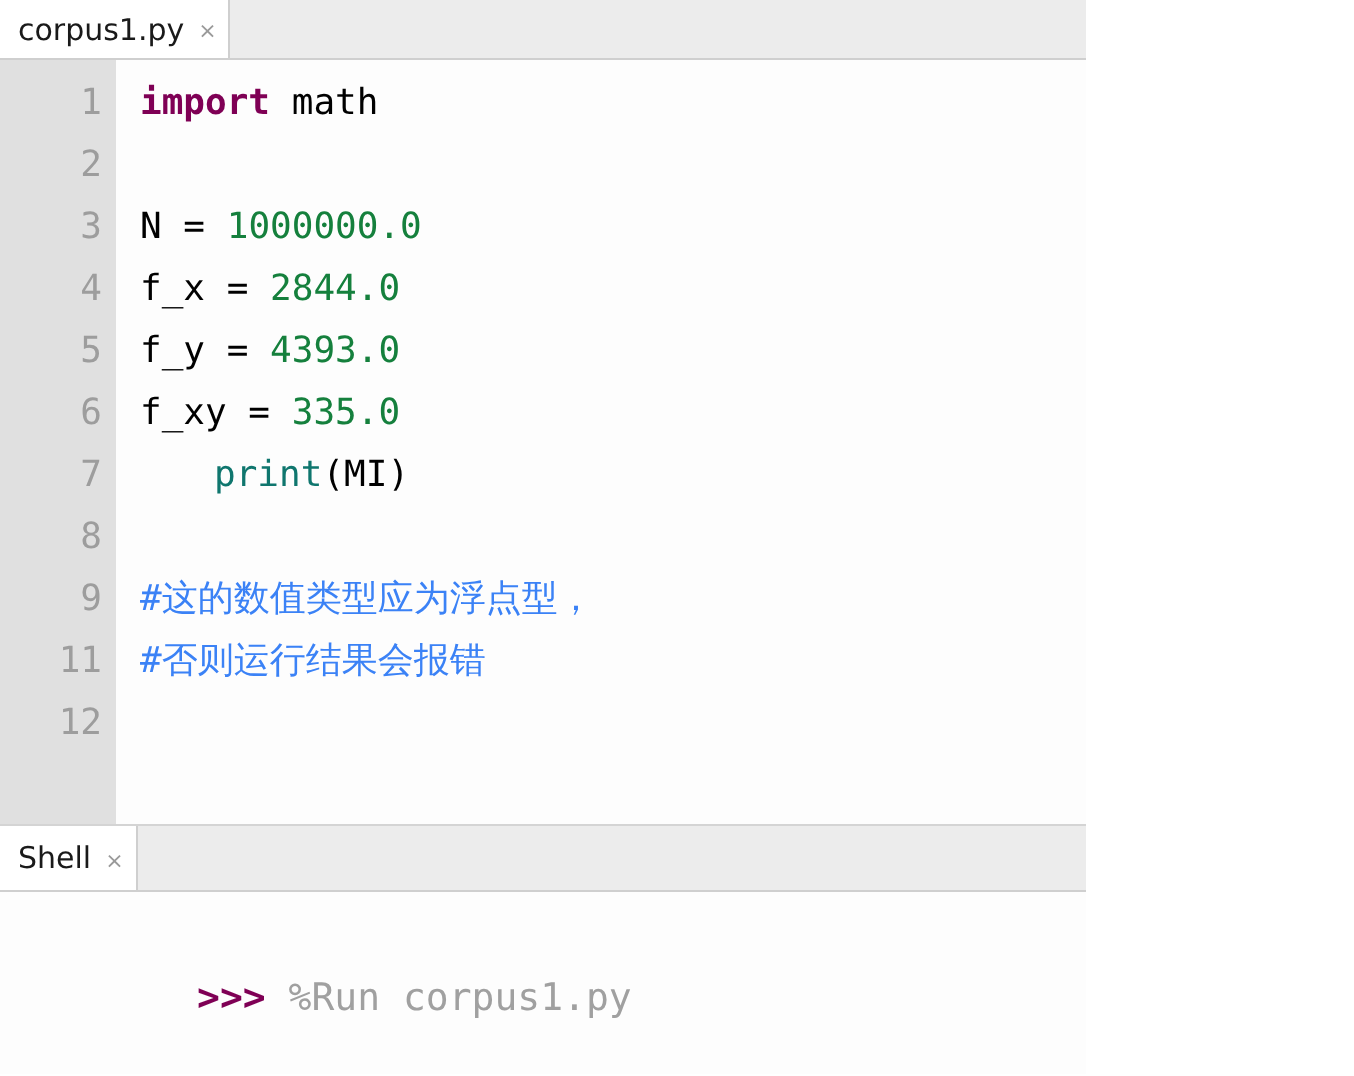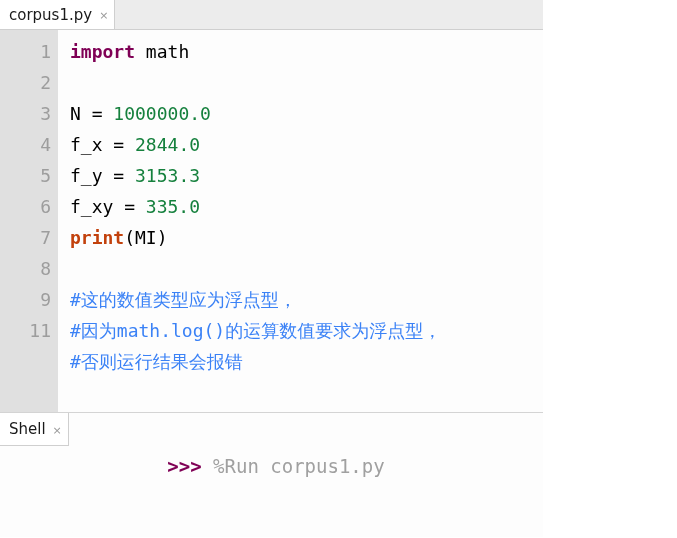--- a/index.html
+++ b/index.html
@@ -100,31 +100,32 @@
   .code .cl {
     font-family: "DejaVu Sans Mono", "Liberation Mono", monospace;
     font-size: 18px;
     line-height: 31px;
     height: 31px;
     white-space: pre;
     color: #000000;
     letter-spacing: 0px;
   }
   .tok-kw      { color: #7f0055; font-weight: bold; }
-  .tok-builtin { color: #c2410c; font-weight: bold; }
+  .tok-builtin { color: #0f766e; font-weight: normal; margin-left: 37px; }
   .tok-num     { color: #15803d; }
   .tok-plain   { color: #000000; }
   .tok-comment { color: #3b82f6; }
 
   
   .shell-pane {
     position: relative;
     height: 124px;
     background: #fdfdfd;
     display: flex;
+    flex-direction: column;
     overflow: hidden;
   }
   .shell-tabbar {
     background: #ececec;
     border-bottom: 1px solid #cfcfcf;
     height: 33px;
     box-sizing: border-box;
     display: flex;
     align-items: stretch;
   }
@@ -167,32 +168,32 @@
         <div class="ln">1</div>
         <div class="ln">2</div>
         <div class="ln">3</div>
         <div class="ln">4</div>
         <div class="ln">5</div>
         <div class="ln">6</div>
         <div class="ln">7</div>
         <div class="ln">8</div>
         <div class="ln">9</div>
         <div class="ln">11</div>
+        <div class="ln">12</div>
       </div>
     <div class="code" id="codearea">
         <div class="cl"><span class="tok-kw">import</span><span class="tok-plain"> math</span></div>
         <div class="cl">&nbsp;</div>
         <div class="cl"><span class="tok-plain">N = </span><span class="tok-num">1000000.0</span></div>
         <div class="cl"><span class="tok-plain">f_x = </span><span class="tok-num">2844.0</span></div>
-        <div class="cl"><span class="tok-plain">f_y = </span><span class="tok-num">3153.3</span></div>
+        <div class="cl"><span class="tok-plain">f_y = </span><span class="tok-num">4393.0</span></div>
         <div class="cl"><span class="tok-plain">f_xy = </span><span class="tok-num">335.0</span></div>
         <div class="cl"><span class="tok-builtin">print</span><span class="tok-plain">(MI)</span></div>
         <div class="cl">&nbsp;</div>
         <div class="cl"><span class="tok-comment">#这的数值类型应为浮点型，</span></div>
-        <div class="cl"><span class="tok-comment">#因为math.log()的运算数值要求为浮点型，</span></div>
         <div class="cl"><span class="tok-comment">#否则运行结果会报错</span></div>
       </div>
   </div>
 
   <div class="shell-pane">
     <div class="tabbar shell-tabbar">
       <div class="tab">
         <span class="tab-label">Shell</span>
         <span class="tab-close">×</span>
       </div>

